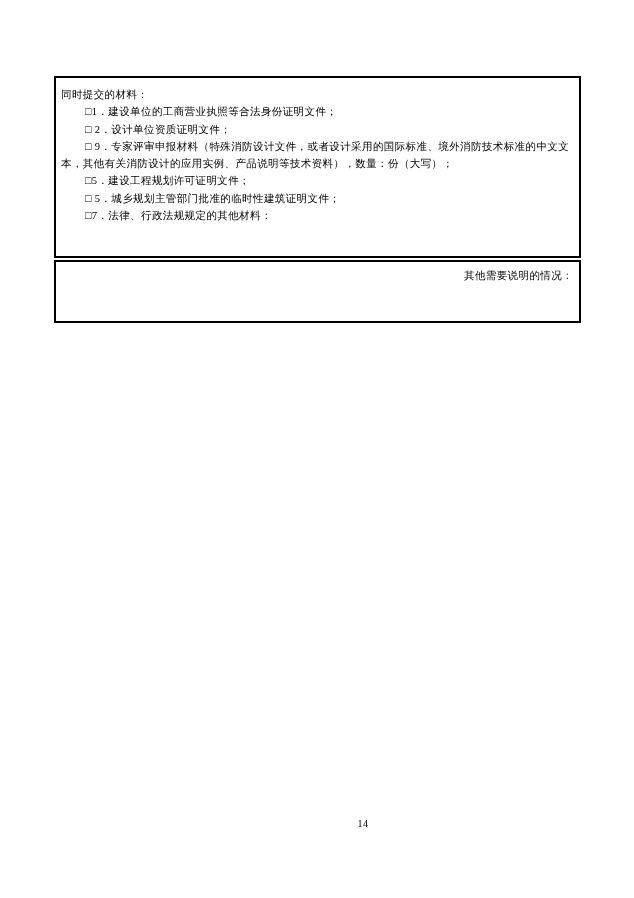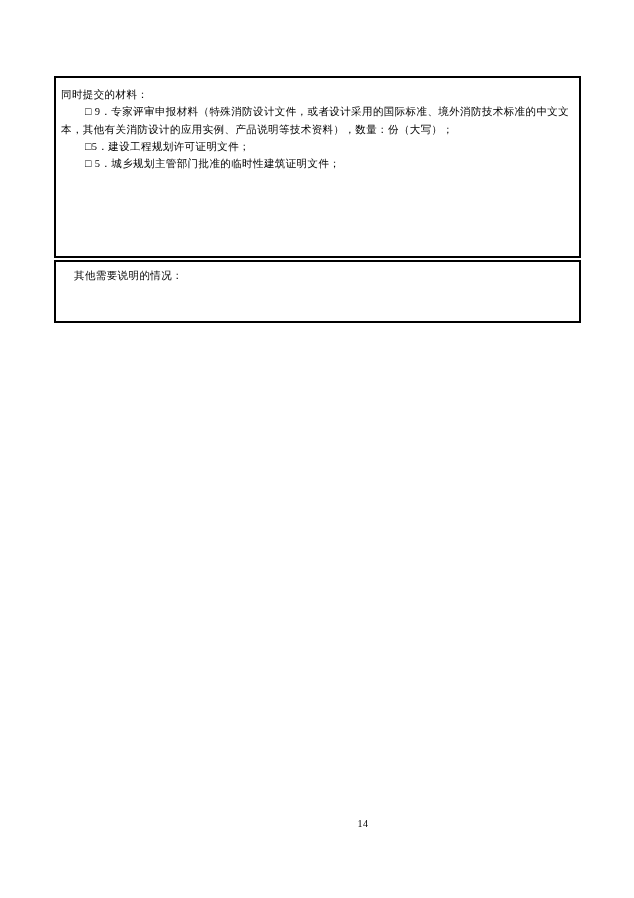--- a/index.html
+++ b/index.html
@@ -25,21 +25,22 @@
     background: #ffffff;
   }
   .box-materials {
     top: 76px;
     height: 182px;
     padding: 8px 6px 0 5px;
   }
   .box-notes {
     top: 260px;
     height: 63px;
-    padding: 5px 6px 0 18px;
+    padding: 5px 6px 0 12px;
+    text-align: right;
   }
   .line {
     margin: 0;
     font-size: 10.5px;
     line-height: 17.3px;
     letter-spacing: 0.4px;
     white-space: pre-wrap;
   }
   .item {
     text-indent: 24px;
@@ -59,29 +60,32 @@
   }
 </style>
 </head>
 <body>
 
 <div class="page">
 
   <div class="box box-materials">
     <p class="line">同时提交的材料：</p>
 
+    <p class="line item"><span class="cb">□</span><span>1．建设单位的工商营业执照等合法身份证明文件；</span></p>
 
+    <p class="line item"><span class="cb">□</span><span> 2．设计单位资质证明文件；</span></p>
 
 
     <p class="line item"><span class="cb">□</span><span> 9．专家评审申报材料（特殊消防设计文件，或者设计采用的国际标准、境外消防技术标准的中文文本，其他有关消防设计的应用实例、产品说明等技术资料），数量：份（大写）；</span></p>
 
     <p class="line item"><span class="cb">□</span><span>5．建设工程规划许可证明文件；</span></p>
 
     <p class="line item"><span class="cb">□</span><span> 5．城乡规划主管部门批准的临时性建筑证明文件；</span></p>
 
+    <p class="line item"><span class="cb">□</span><span>7．法律、行政法规规定的其他材料：</span></p>
   </div>
 
   <div class="box box-notes">
     <p class="line">其他需要说明的情况：</p>
   </div>
 
   <div class="page-number">14</div>
 
 </div>
 

